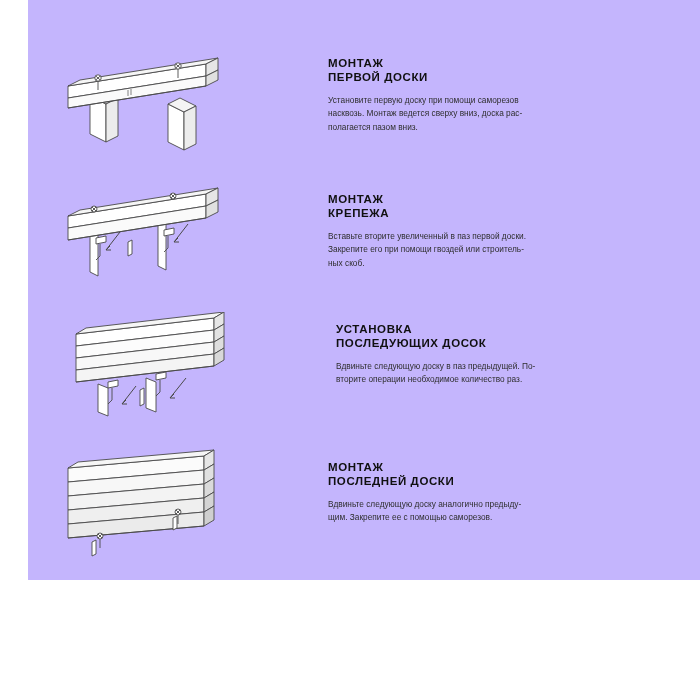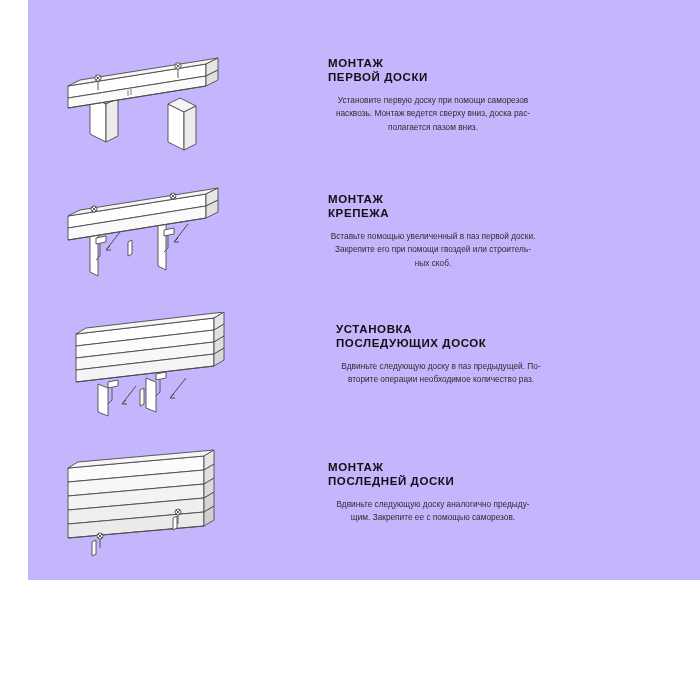--- a/index.html
+++ b/index.html
@@ -48,21 +48,20 @@
     margin: 0 0 9px 0;
     white-space: pre-line;
   }
   .step-body {
     font-size: 8.3px;
     line-height: 1.62;
     color: #2e2e2e;
     margin: 0;
     max-width: 210px;
     white-space: pre-line;
-    text-align: center;
   }
   .step-text-inner {
     position: relative;
     z-index: 2;
   }
 
   
   #step-1 { position:absolute; left:0; top:46px;  width:700px; height:130px; }
   #step-2 { position:absolute; left:0; top:180px; width:700px; height:130px; }
   #step-3 { position:absolute; left:8px; top:312px; width:700px; height:130px; }
@@ -157,21 +156,21 @@
 
           <path d="M100,62 L104,60 L104,74 L100,76 Z" fill="#ffffff"></path>
         </g>
       </svg>
     </div>
     <div class="step-text">
 
       <div class="step-text-inner">
         <h2 class="step-title">МОНТАЖ
 КРЕПЕЖА</h2>
-        <p class="step-body">Вставьте помощью увеличенный в паз первой доски.
+        <p class="step-body">Вставьте вторите увеличенный в паз первой доски.
 Закрепите его при помощи гвоздей или строитель-
 ных скоб.</p>
       </div>
     </div>
   </div>
 
   <div class="step" id="step-3">
     <div class="step-art">
       <svg width="300" height="130" viewBox="0 0 300 130">
         <g fill="none" stroke="#4a4a4a" stroke-width="0.9" stroke-linejoin="round">

